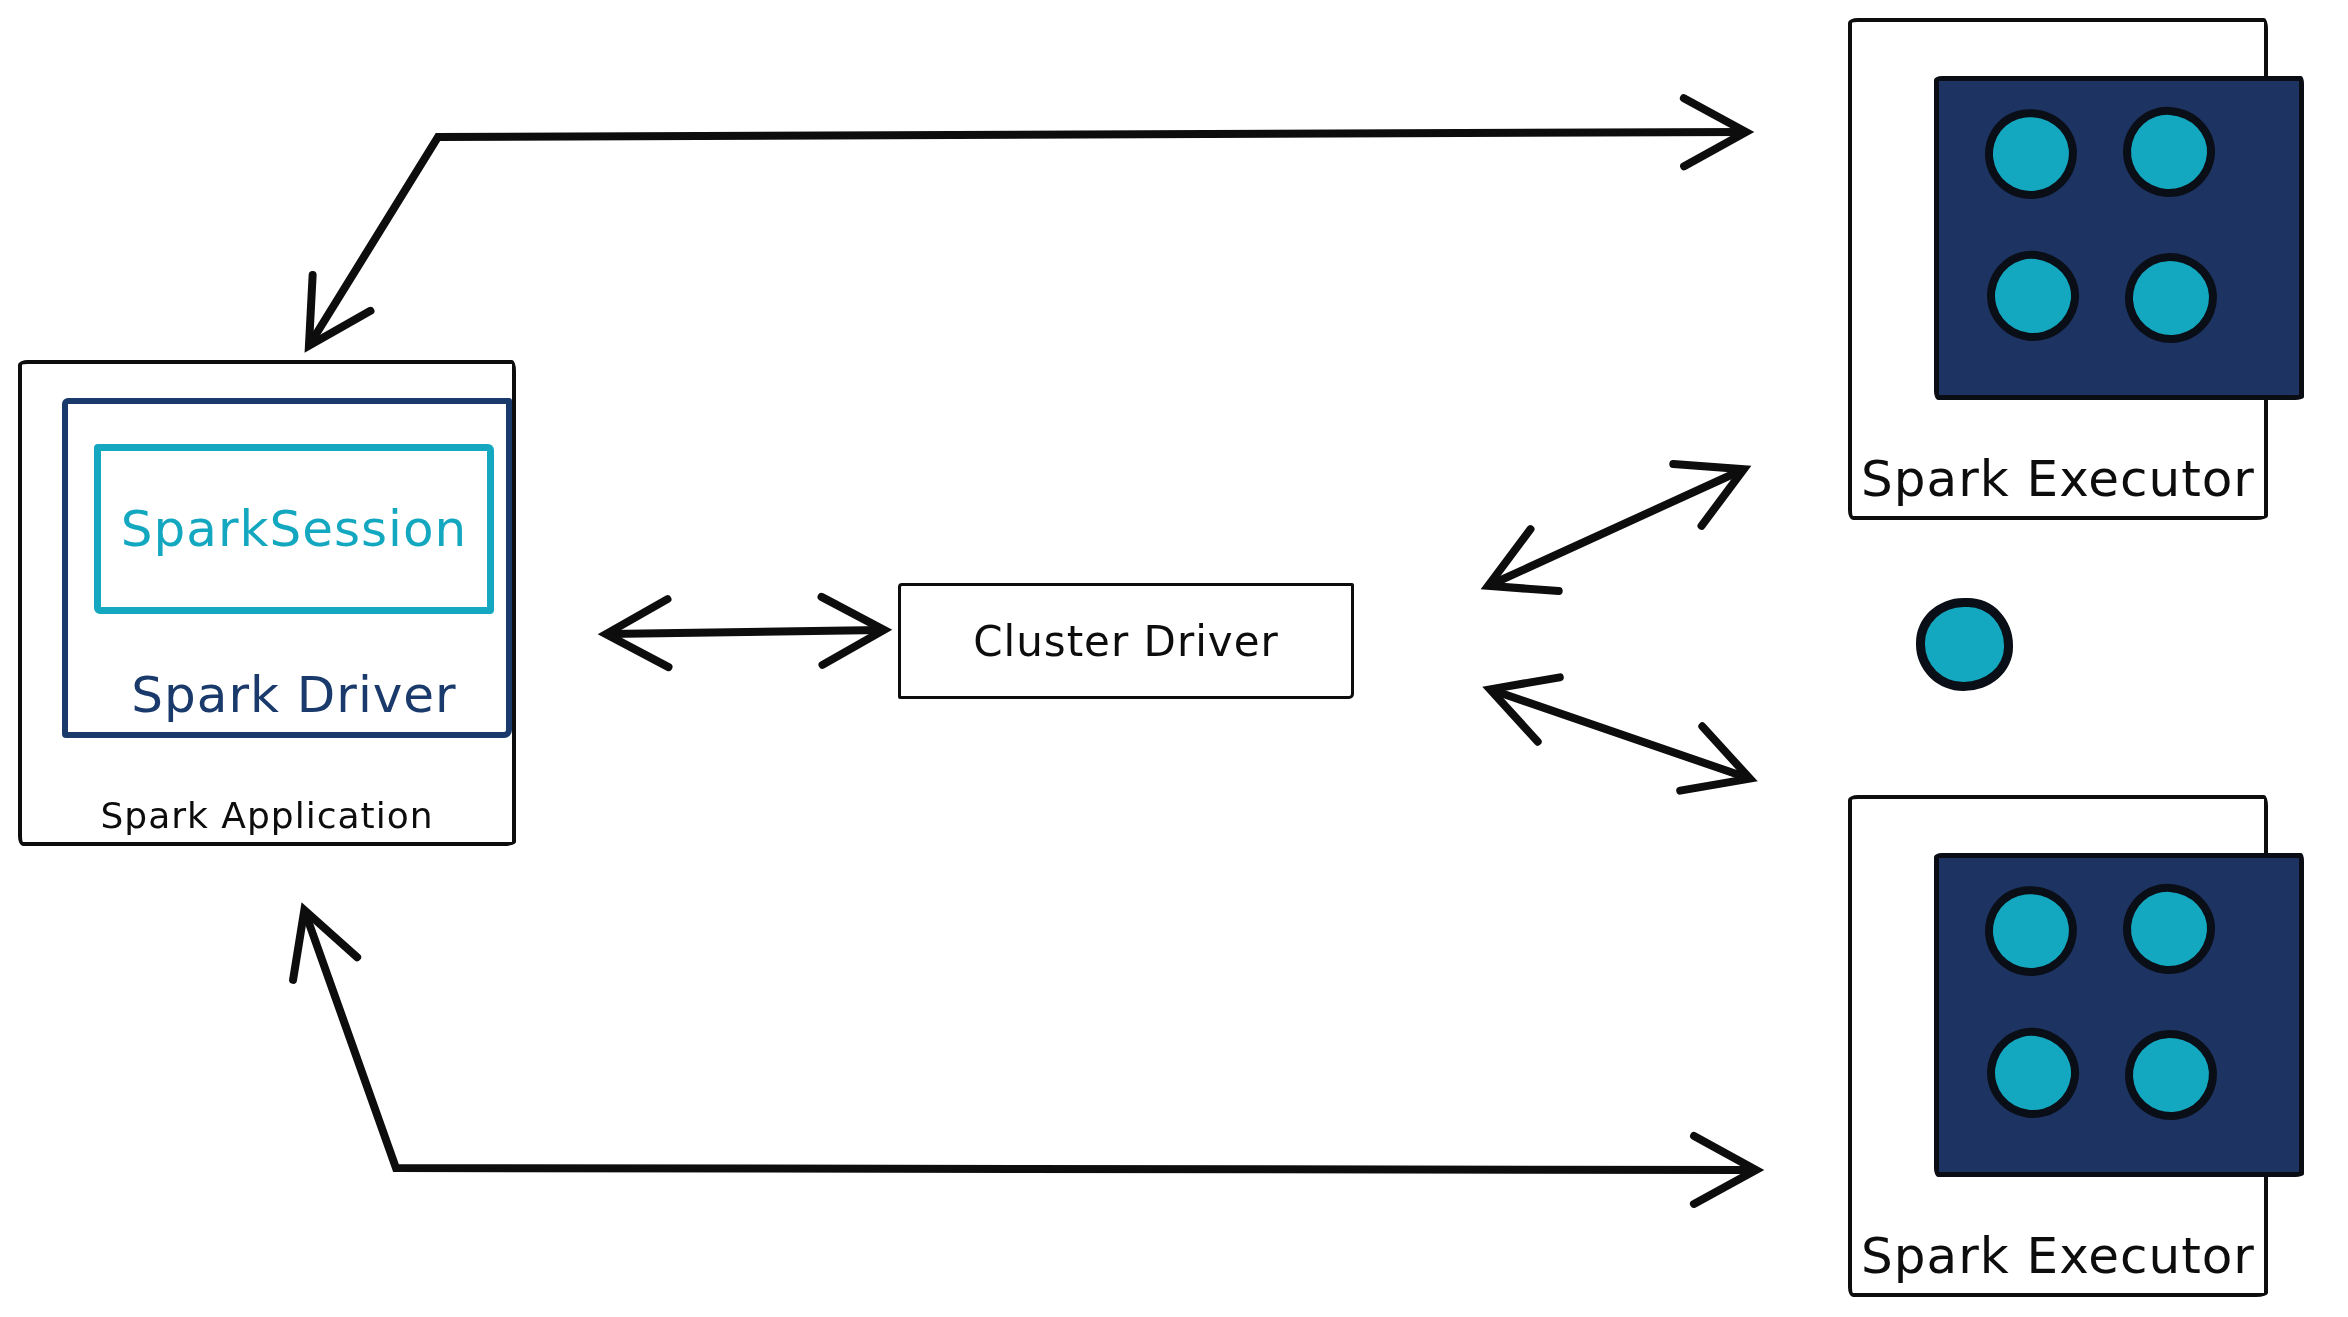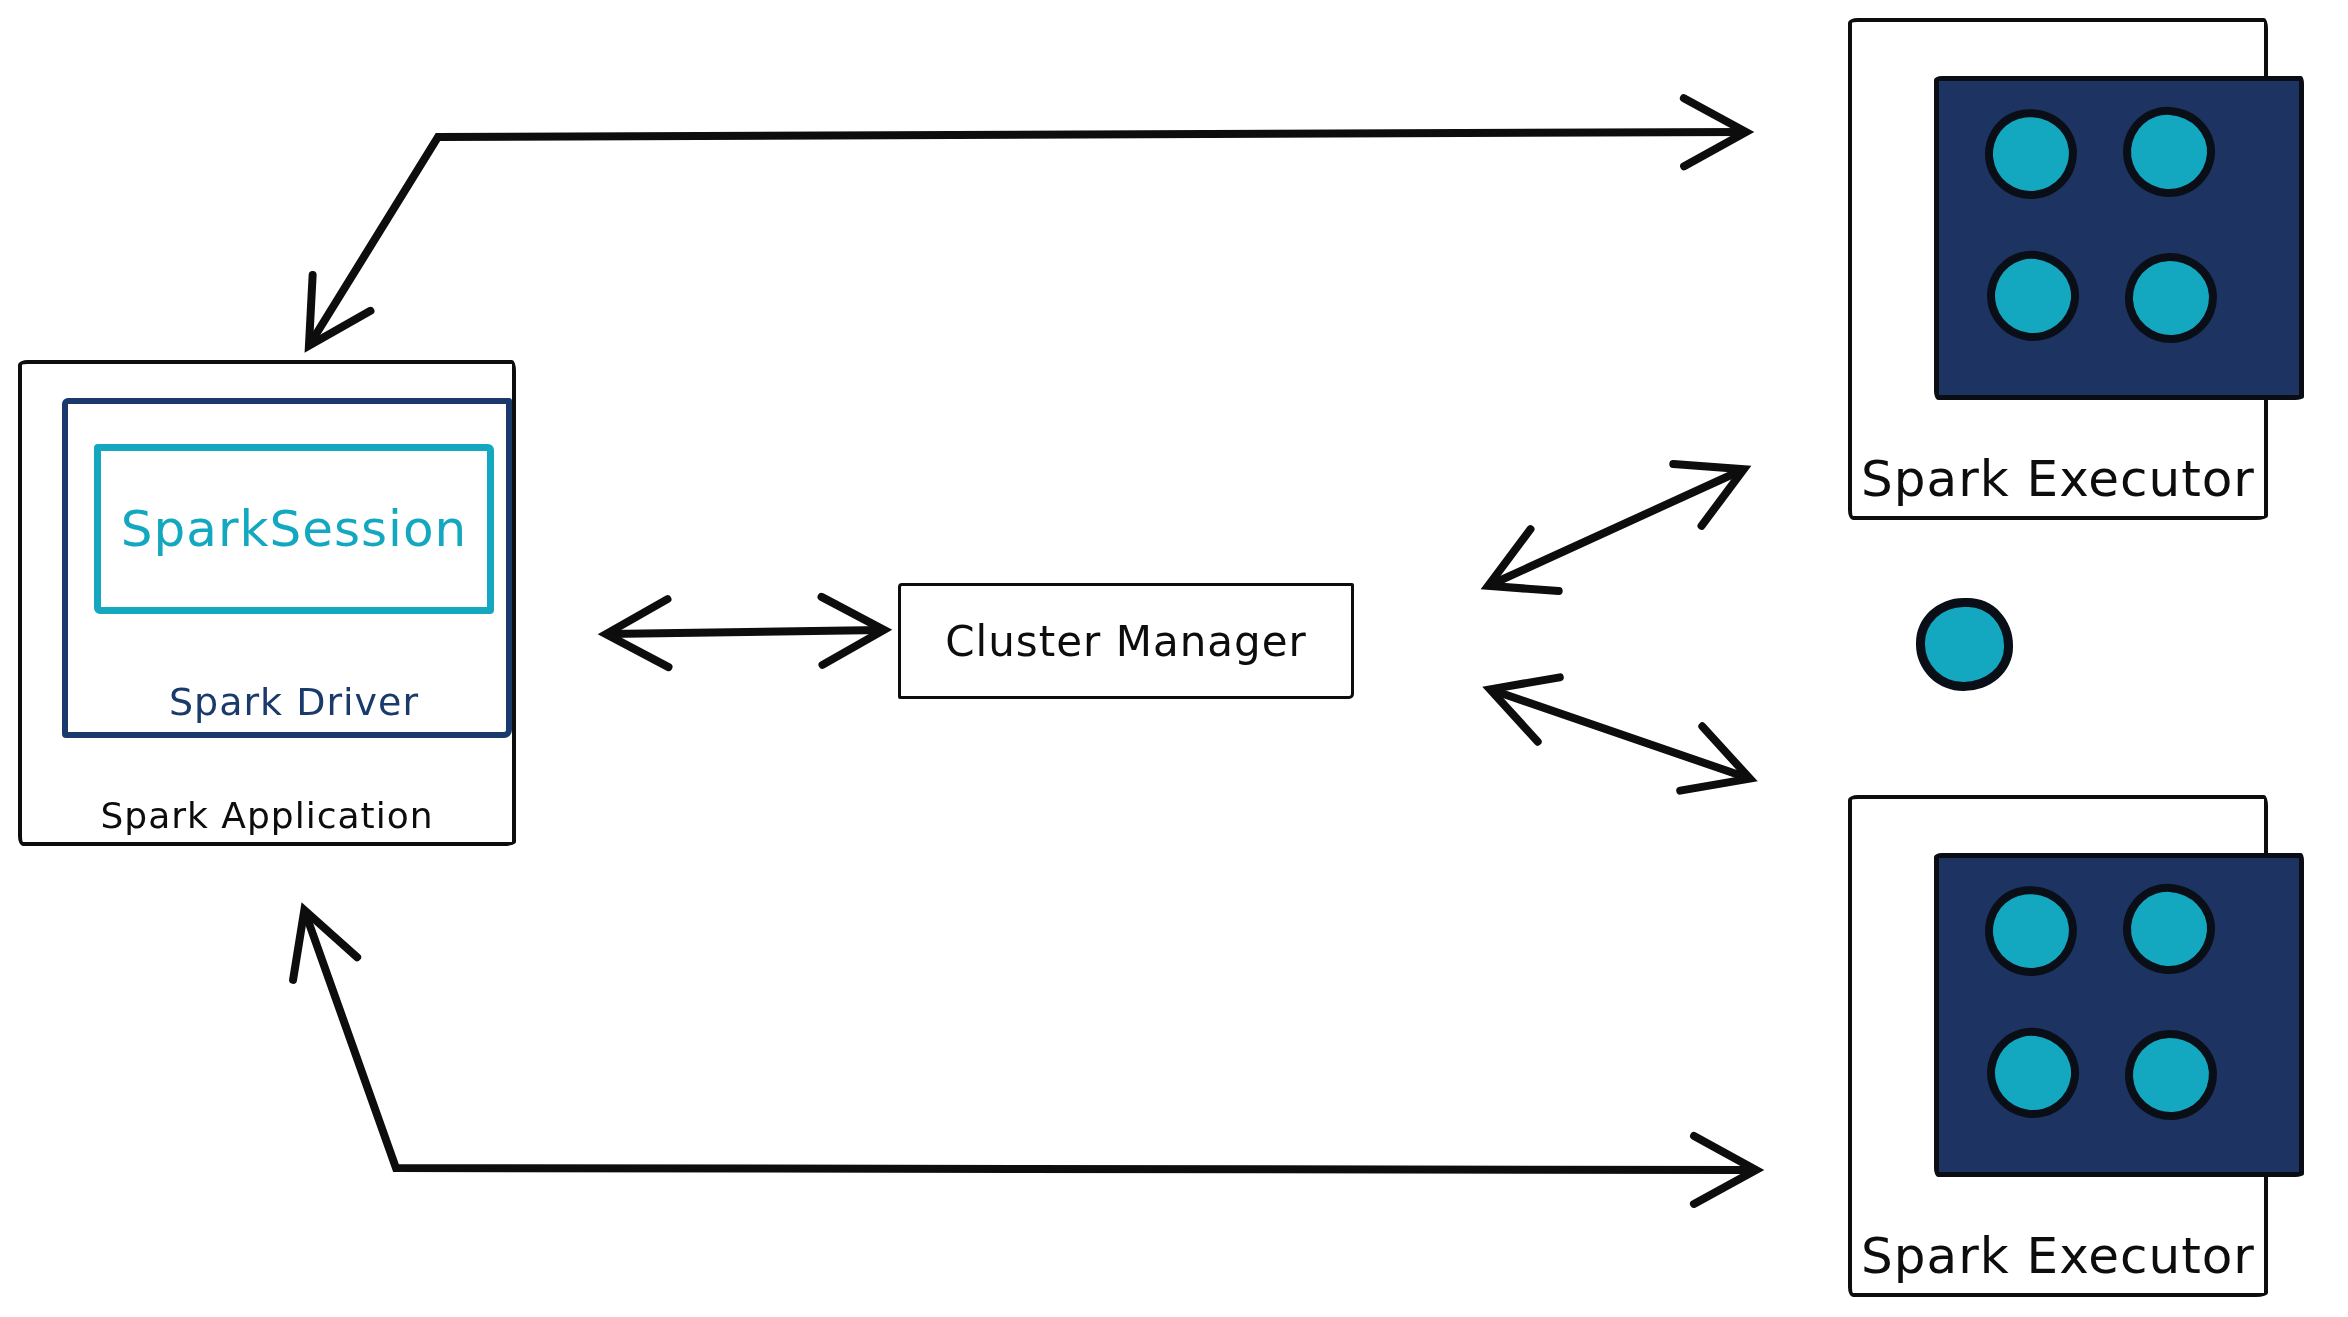--- a/index.html
+++ b/index.html
@@ -31,21 +31,21 @@
     font-size:36px;color:var(--ink,#0d0d0d);
   }
   #driver-box{
     position:absolute;left:40px;top:34px;width:450px;height:340px;
     border:6px solid var(--navy-stroke,#1a3a6b);
     border-radius:6px 3px 8px 4px;
     box-sizing:border-box;background:#fff;
   }
   #driver-label{
     position:absolute;bottom:8px;left:0;right:0;
-    font-size:38px;color:var(--navy-stroke,#1a3a6b);padding-left:14px;
+    font-size:50px;color:var(--navy-stroke,#1a3a6b);padding-left:14px;
   }
   #session-box{
     position:absolute;left:26px;top:40px;width:400px;height:170px;
     border:7px solid var(--teal,#14a8c0);
     border-radius:4px 6px 4px 6px;
     box-sizing:border-box;background:#fff;
     display:flex;align-items:center;justify-content:center;
   }
   #session-label{font-size:50px;color:var(--teal,#14a8c0);}
   
@@ -113,21 +113,21 @@
     <div id="driver-box">
       <div id="session-box">
         <div id="session-label" class="label">SparkSession</div>
       </div>
       <div id="driver-label" class="label">Spark Driver</div>
     </div>
     <div id="app-label" class="label">Spark Application</div>
   </div>
 
   <div class="sketch-box" id="cluster-box">
-    <div id="cluster-label" class="label">Cluster Manager</div>
+    <div id="cluster-label" class="label">Cluster Driver</div>
   </div>
 
   <div class="sketch-box executor-box" id="executor-top">
     <div class="cores-panel">
         <div class="core"></div>
         <div class="core"></div>
         <div class="core"></div>
         <div class="core"></div>
       </div>
     <div class="executor-label label">Spark Executor</div>

